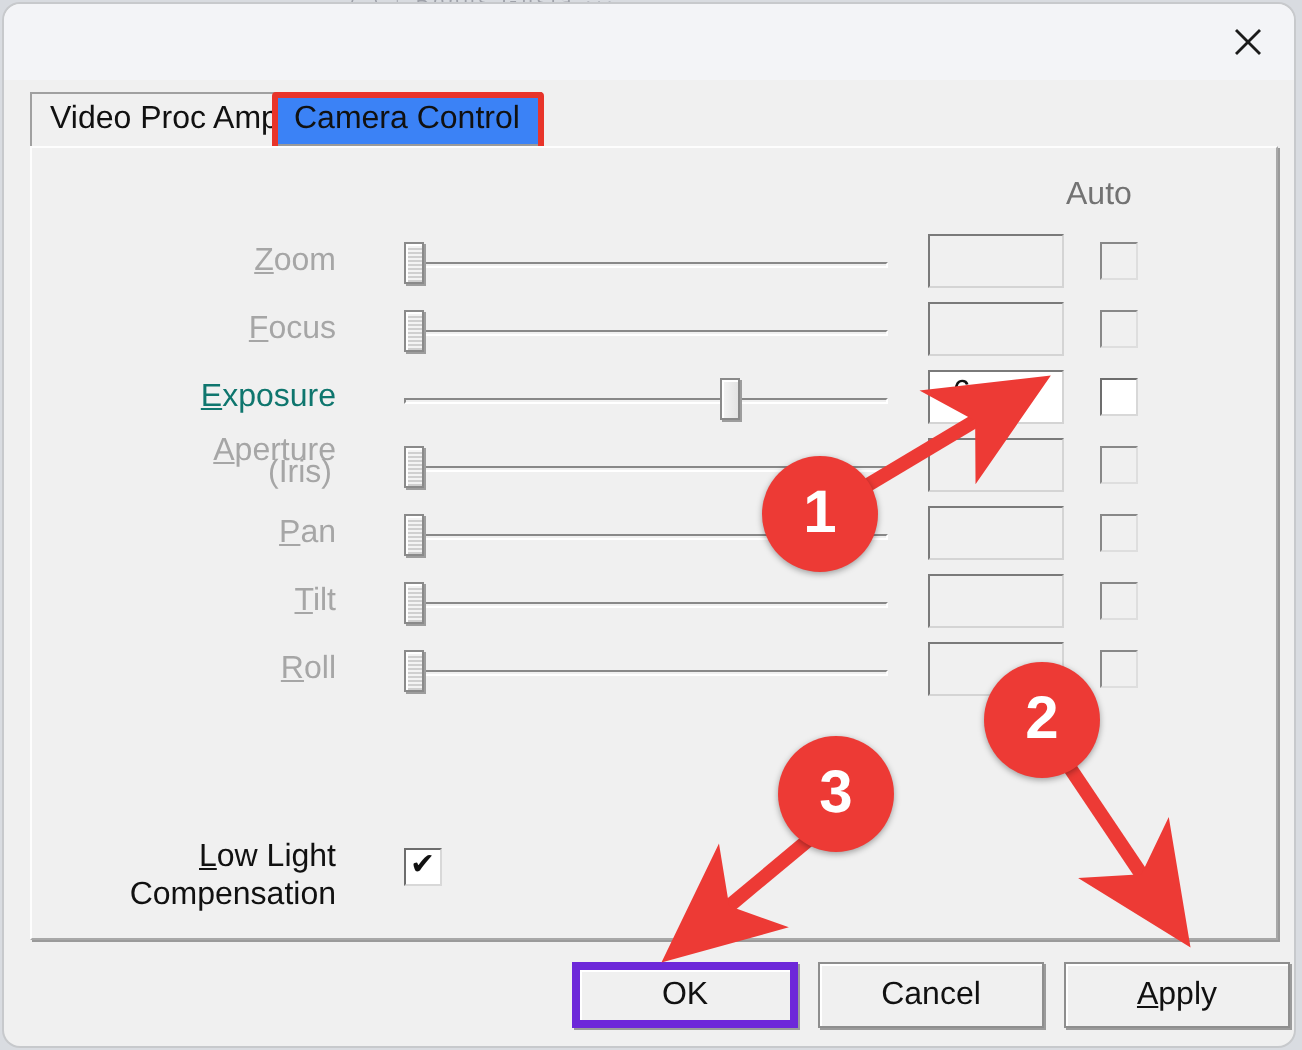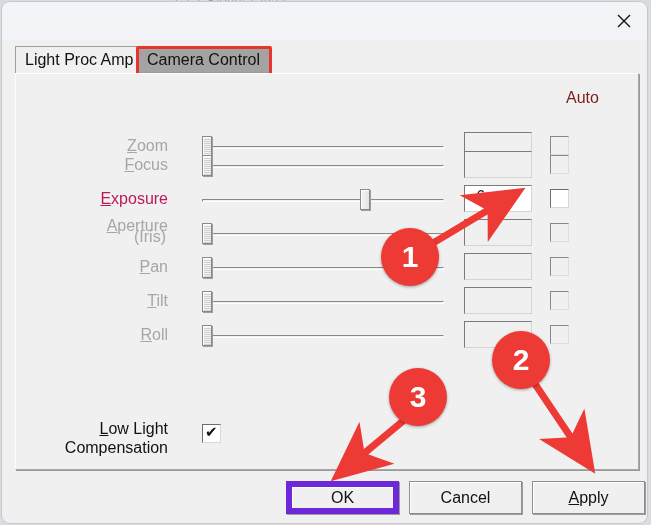--- a/index.html
+++ b/index.html
@@ -37,44 +37,44 @@
   #close-btn svg{display:block;}
   
   #tabstrip{position:absolute;left:13px;top:44px;height:28px;}
   .tab{
     position:absolute;top:0;height:27px;line-height:26px;
     font-size:16px;color:#111;padding:0 9px;
     background:#f0f0f0;border:1px solid #a0a0a0;border-bottom:none;
     box-sizing:border-box;white-space:nowrap;
   }
   .tab.inactive{border-right:none;}
-  .tab.active{background:#a3a3a3;}
+  .tab.active{background:#3b82f6;}
   #tab-video{left:0;}
   #tab-camera{left:122px;border:1px solid #9a9a9a;border-right:2px solid #888;}
   #tab-highlight{
     position:absolute;left:134px;top:44px;width:136px;height:31px;
     border:3px solid #e8342a;border-radius:2px;box-sizing:border-box;
     pointer-events:none;
   }
   
   #panel{
     position:absolute;left:13px;top:71px;width:624px;height:397px;
     background:#f0f0f0;border:1px solid #fdfdfd;
     border-right-color:#a8a8a8;border-bottom-color:#a8a8a8;
     box-sizing:border-box;
     box-shadow:1px 1px 0 0 #9a9a9a;
   }
   .auto-label{
-    position:absolute;left:517px;top:15px;font-size:16px;color:#7f1d1d;margin-left:33px;
+    position:absolute;left:517px;top:15px;font-size:16px;color:#737373;
   }
   
   .row{position:absolute;left:0;width:624px;height:27px;}
   .row-label{
     position:absolute;right:0;width:150px;text-align:right;
-    font-size:16px;color:#be185d;line-height:18px;
+    font-size:16px;color:#0f766e;line-height:18px;
   }
   .row-label.disabled{color:#a6a6a6;}
   .row-label span.u{text-decoration:underline;}
   .lbl-box{position:absolute;left:0;width:152px;top:3px;}
   .slider{
     position:absolute;left:186px;top:11px;width:242px;height:4px;
   }
   .track{
     position:absolute;left:0;top:1px;width:242px;height:3px;
     border-top:1px solid #888;border-left:1px solid #888;
@@ -124,21 +124,21 @@
   .btn{
     position:absolute;box-sizing:border-box;background:#f0f0f0;
     border:1px solid #8e8e8e;
     box-shadow:inset 1px 1px 0 #ffffff, 1px 1px 0 #9b9b9b;
     font-size:16px;color:#111;text-align:center;
     display:flex;align-items:center;justify-content:center;
     cursor:default;
   }
   #btn-default{left:249px;top:373px;width:110px;height:28px;}
   
-  #btn-ok{left:284px;top:479px;width:113px;height:33px;border:6px solid #6d28d9;}
+  #btn-ok{left:284px;top:479px;width:113px;height:33px;border:4px solid #6d28d9;}
   #btn-cancel{left:407px;top:479px;width:113px;height:33px;}
   #btn-apply{left:530px;top:479px;width:113px;height:33px;}
   .u{text-decoration:underline;}
   
   #annots{position:absolute;left:0;top:0;width:651px;height:525px;pointer-events:none;}
   .badge{
     position:absolute;border-radius:50%;
     background:#ed3A35;color:#ffffff;
     display:flex;align-items:center;justify-content:center;
     font-size:30px;font-weight:bold;
@@ -164,32 +164,32 @@
         <svg width="16" height="16" viewBox="0 0 16 16">
           <line x1="2" y1="2" x2="14" y2="14" stroke="#1b1b1b" stroke-width="1.4"></line>
           <line x1="14" y1="2" x2="2" y2="14" stroke="#1b1b1b" stroke-width="1.4"></line>
         </svg>
       </span>
     </div>
   </div>
 
   <div id="tabstrip">
     <div class="tab inactive" id="tab-video">
-      <span>Light Proc Amp</span>
+      <span>Video Proc Amp</span>
     </div>
     <div class="tab active" id="tab-camera">
       <span>Camera Control</span>
     </div>
   </div>
   <div id="tab-highlight"></div>
 
   <div id="panel">
     <div class="auto-label">Auto</div>
 
-    <div class="row" style="top:60px">
+    <div class="row" style="top:45px">
       <div class="lbl-box">
           <div class="row-label disabled"><span class="u">Z</span><span>oom</span></div>
         </div>
       <div class="slider">
         <div class="track"></div>
         <div class="thumb hatch" style="left:0px"></div>
       </div>
       <div class="valbox">
           <div class="v"></div>
         </div>

